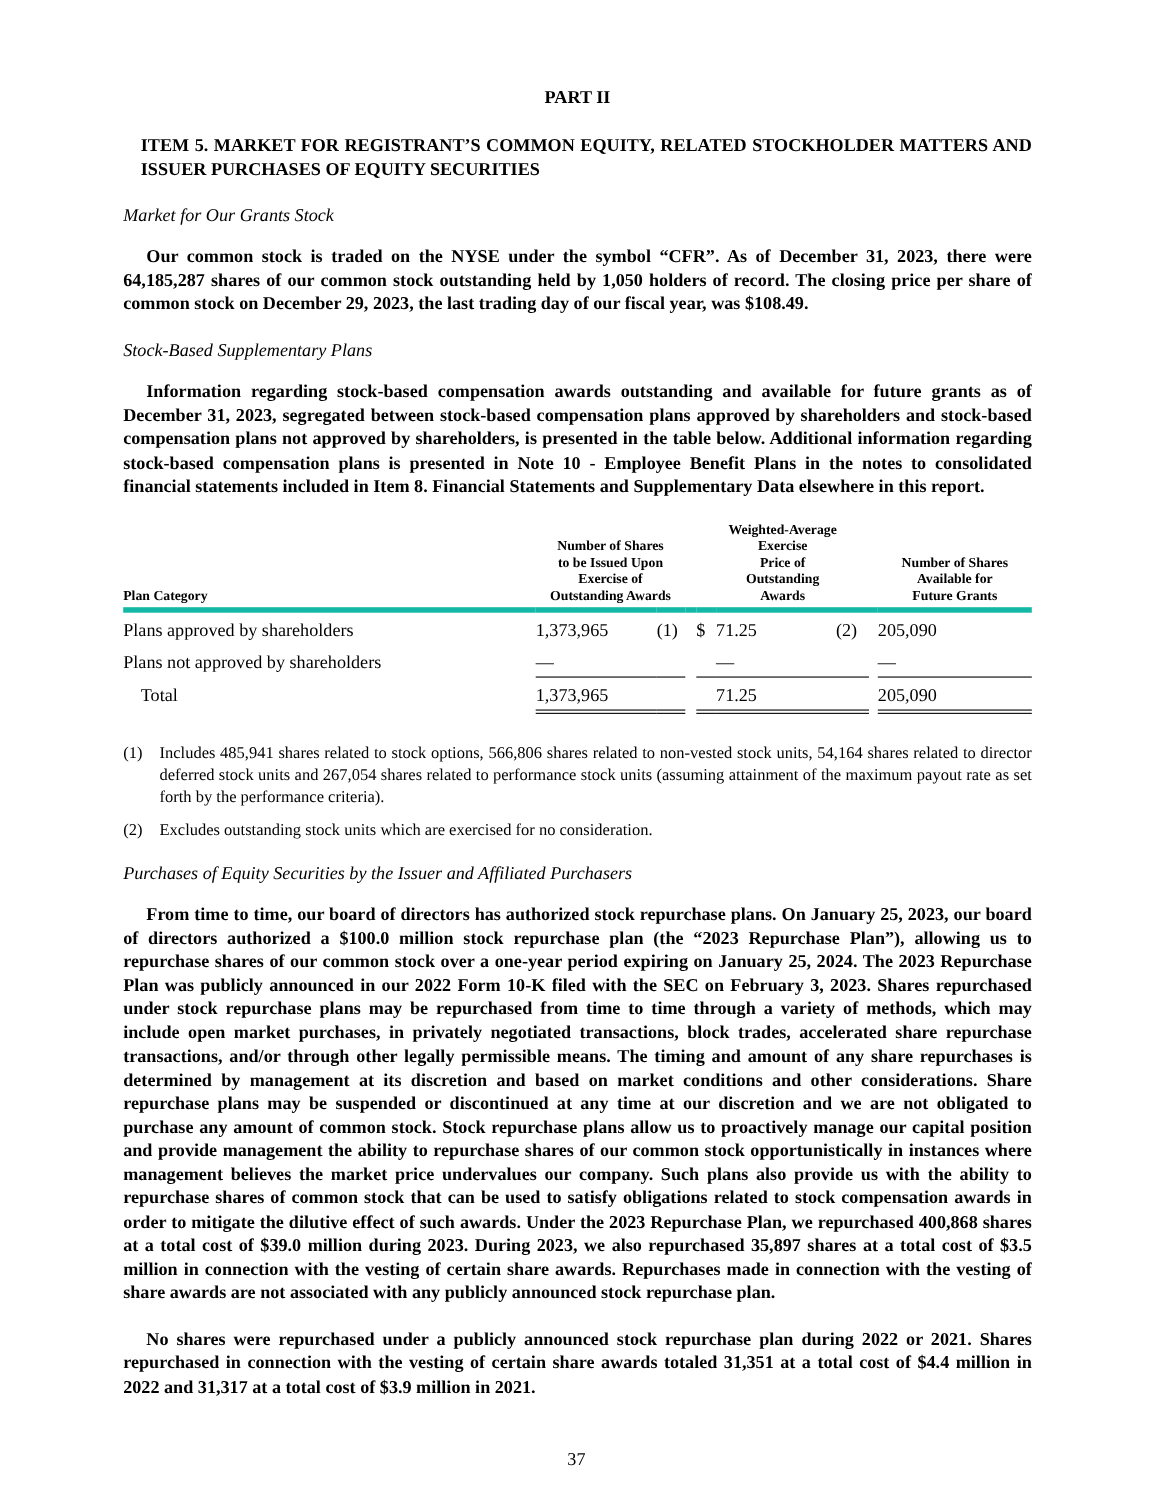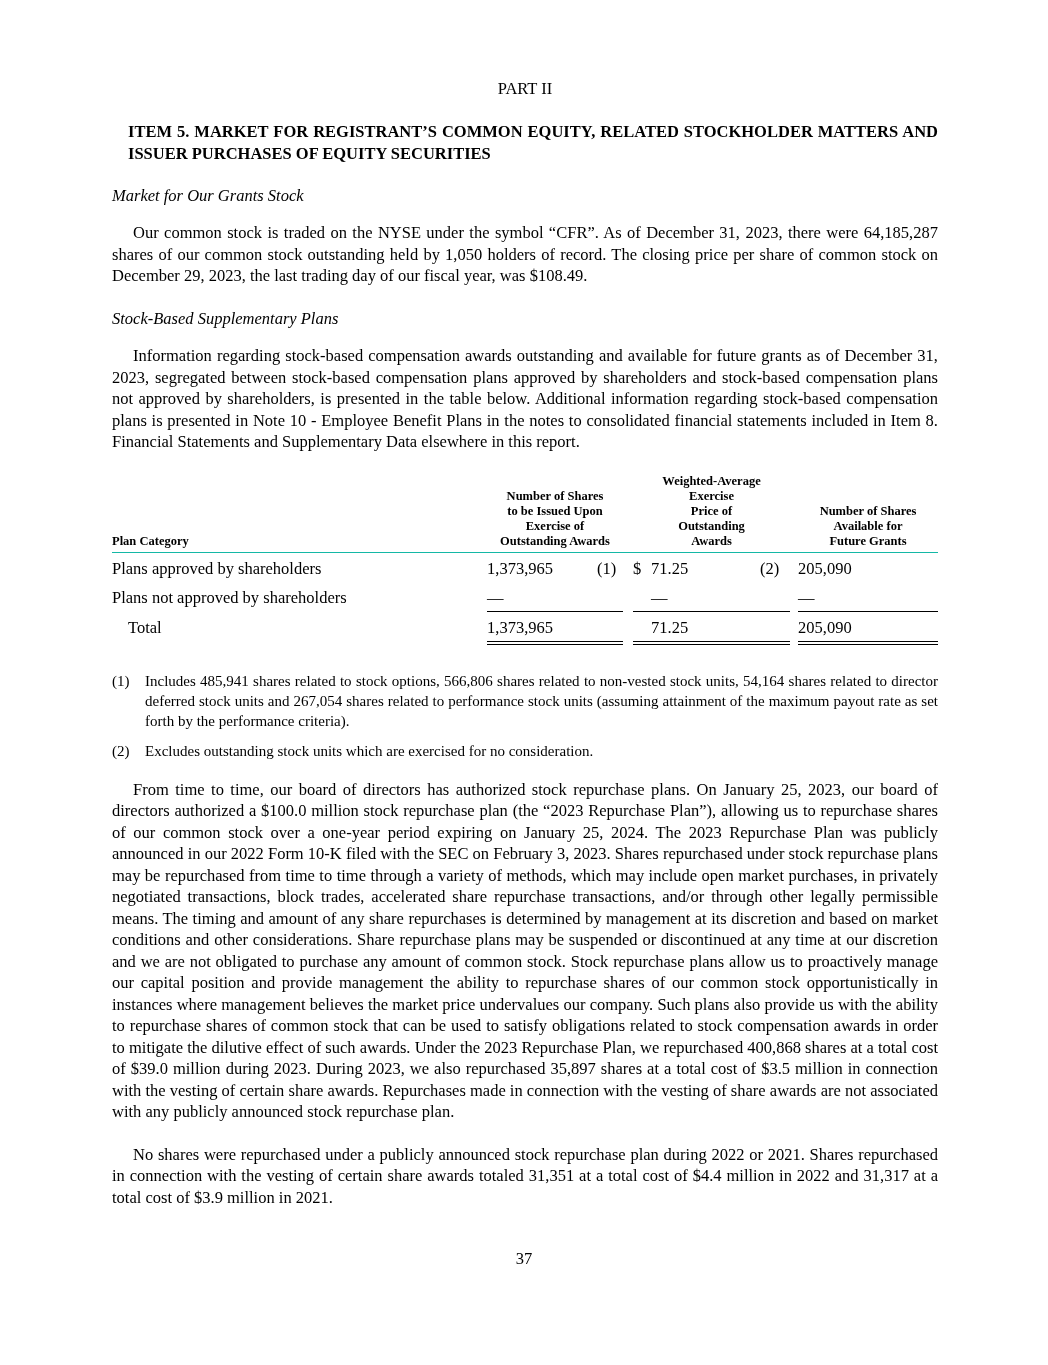--- a/index.html
+++ b/index.html
@@ -11,54 +11,55 @@
     font-family: "Liberation Serif", "DejaVu Serif", serif;
     font-size: 16.5px;
     line-height: 21.5px;
     position: relative;
     overflow: hidden;
   }
   .page { padding: 78px 110px 0 112px; }
 
   .part-heading {
     text-align: center;
-    font-weight: normal;
+    font-weight: bold;
     margin-bottom: 21px;
   }
   .item-heading {
     font-weight: bold;
     text-align: justify;
     line-height: 22px;
     margin-bottom: 20px;
     margin-left: 16px;
   }
   .section-heading {
     font-style: italic;
     margin-bottom: 16px;
   }
   .body-para {
     text-align: justify;
     text-indent: 21px;
     margin: 0 0 21px 0;
+    font-weight: bold;
   }
 
   
   .comp-table {
     width: 100%;
     border-collapse: collapse;
     table-layout: fixed;
     margin: 4px 0 0 0;
   }
   .comp-table th {
     font-size: 12.5px;
     line-height: 15px;
     font-weight: bold;
     vertical-align: bottom;
     padding: 0 0 3px 0;
-    border-bottom: 1px solid #14b8a6;
+    border-bottom: 5px solid #14b8a6;
   }
   .th-label { text-align: left; padding-left: 3px; }
   .th-center { text-align: center; white-space: pre-line; }
   .comp-table td {
     font-size: 16.5px;
     line-height: 21px;
     padding: 5px 0 3px 0;
     vertical-align: middle;
   }
   .td-label { text-align: left; padding-left: 3px; }
@@ -77,21 +78,21 @@
     line-height: 20px;
     margin-bottom: 10px;
   }
   .fn-marker { flex: 0 0 33px; }
   .fn-text { flex: 1; text-align: justify; }
 
   .page-number {
     position: absolute;
     left: 0;
     right: 0;
-    top: 1248px;
+    top: 1316px;
     text-align: center;
   }
 </style>
 </head>
 <body>
 
 <div class="page">
 
   <div class="part-heading">PART II</div>
 
@@ -175,18 +176,19 @@
     <div class="footnote">
       <span class="fn-marker">(1)</span>
       <span class="fn-text">Includes 485,941 shares related to stock options, 566,806 shares related to non-vested stock units, 54,164 shares related to director deferred stock units and 267,054 shares related to performance stock units (assuming attainment of the maximum payout rate as set forth by the performance criteria).</span>
     </div>
     <div class="footnote">
       <span class="fn-marker">(2)</span>
       <span class="fn-text">Excludes outstanding stock units which are exercised for no consideration.</span>
     </div>
   </div>
 
+  <div class="section-heading">Purchases of Equity Securities by the Issuer and Affiliated Purchasers</div>
   <p class="body-para">From time to time, our board of directors has authorized stock repurchase plans. On January 25, 2023, our board of directors authorized a $100.0 million stock repurchase plan (the “2023 Repurchase Plan”), allowing us to repurchase shares of our common stock over a one-year period expiring on January 25, 2024. The 2023 Repurchase Plan was publicly announced in our 2022 Form 10-K filed with the SEC on February 3, 2023. Shares repurchased under stock repurchase plans may be repurchased from time to time through a variety of methods, which may include open market purchases, in privately negotiated transactions, block trades, accelerated share repurchase transactions, and/or through other legally permissible means. The timing and amount of any share repurchases is determined by management at its discretion and based on market conditions and other considerations. Share repurchase plans may be suspended or discontinued at any time at our discretion and we are not obligated to purchase any amount of common stock. Stock repurchase plans allow us to proactively manage our capital position and provide management the ability to repurchase shares of our common stock opportunistically in instances where management believes the market price undervalues our company. Such plans also provide us with the ability to repurchase shares of common stock that can be used to satisfy obligations related to stock compensation awards in order to mitigate the dilutive effect of such awards. Under the 2023 Repurchase Plan, we repurchased 400,868 shares at a total cost of $39.0 million during 2023. During 2023, we also repurchased 35,897 shares at a total cost of $3.5 million in connection with the vesting of certain share awards. Repurchases made in connection with the vesting of share awards are not associated with any publicly announced stock repurchase plan.</p>
   <p class="body-para">No shares were repurchased under a publicly announced stock repurchase plan during 2022 or 2021. Shares repurchased in connection with the vesting of certain share awards totaled 31,351 at a total cost of $4.4 million in 2022 and 31,317 at a total cost of $3.9 million in 2021.</p>
 
 </div>
 
 <div class="page-number">37</div>
 
 </body></html>

